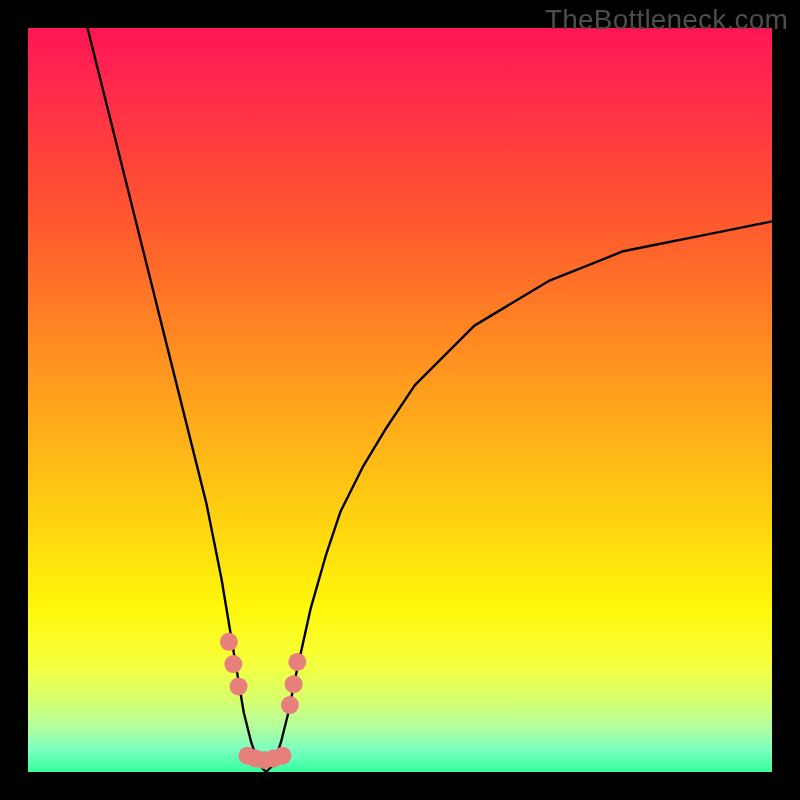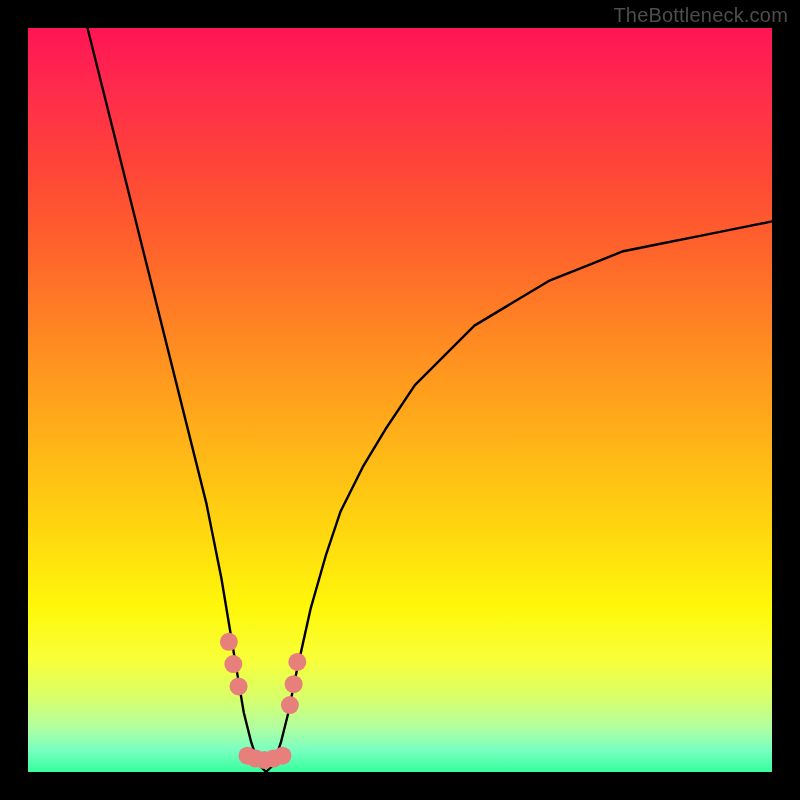--- a/index.html
+++ b/index.html
@@ -40,21 +40,21 @@
       #b2ffa0 94%,
       #7affc1 97%,
       #36ff9d 100%
     );
   }
   .watermark {
     position: absolute;
     top: 4px;
     right: 12px;
     color: #4d4d4d;
-    font-size: 20px;
+    font-size: 28px;
     font-weight: 500;
     letter-spacing: 0.2px;
     user-select: none;
   }
   svg.curve {
     position: absolute;
     top: 0;
     left: 0;
     width: 744px;
     height: 744px;

